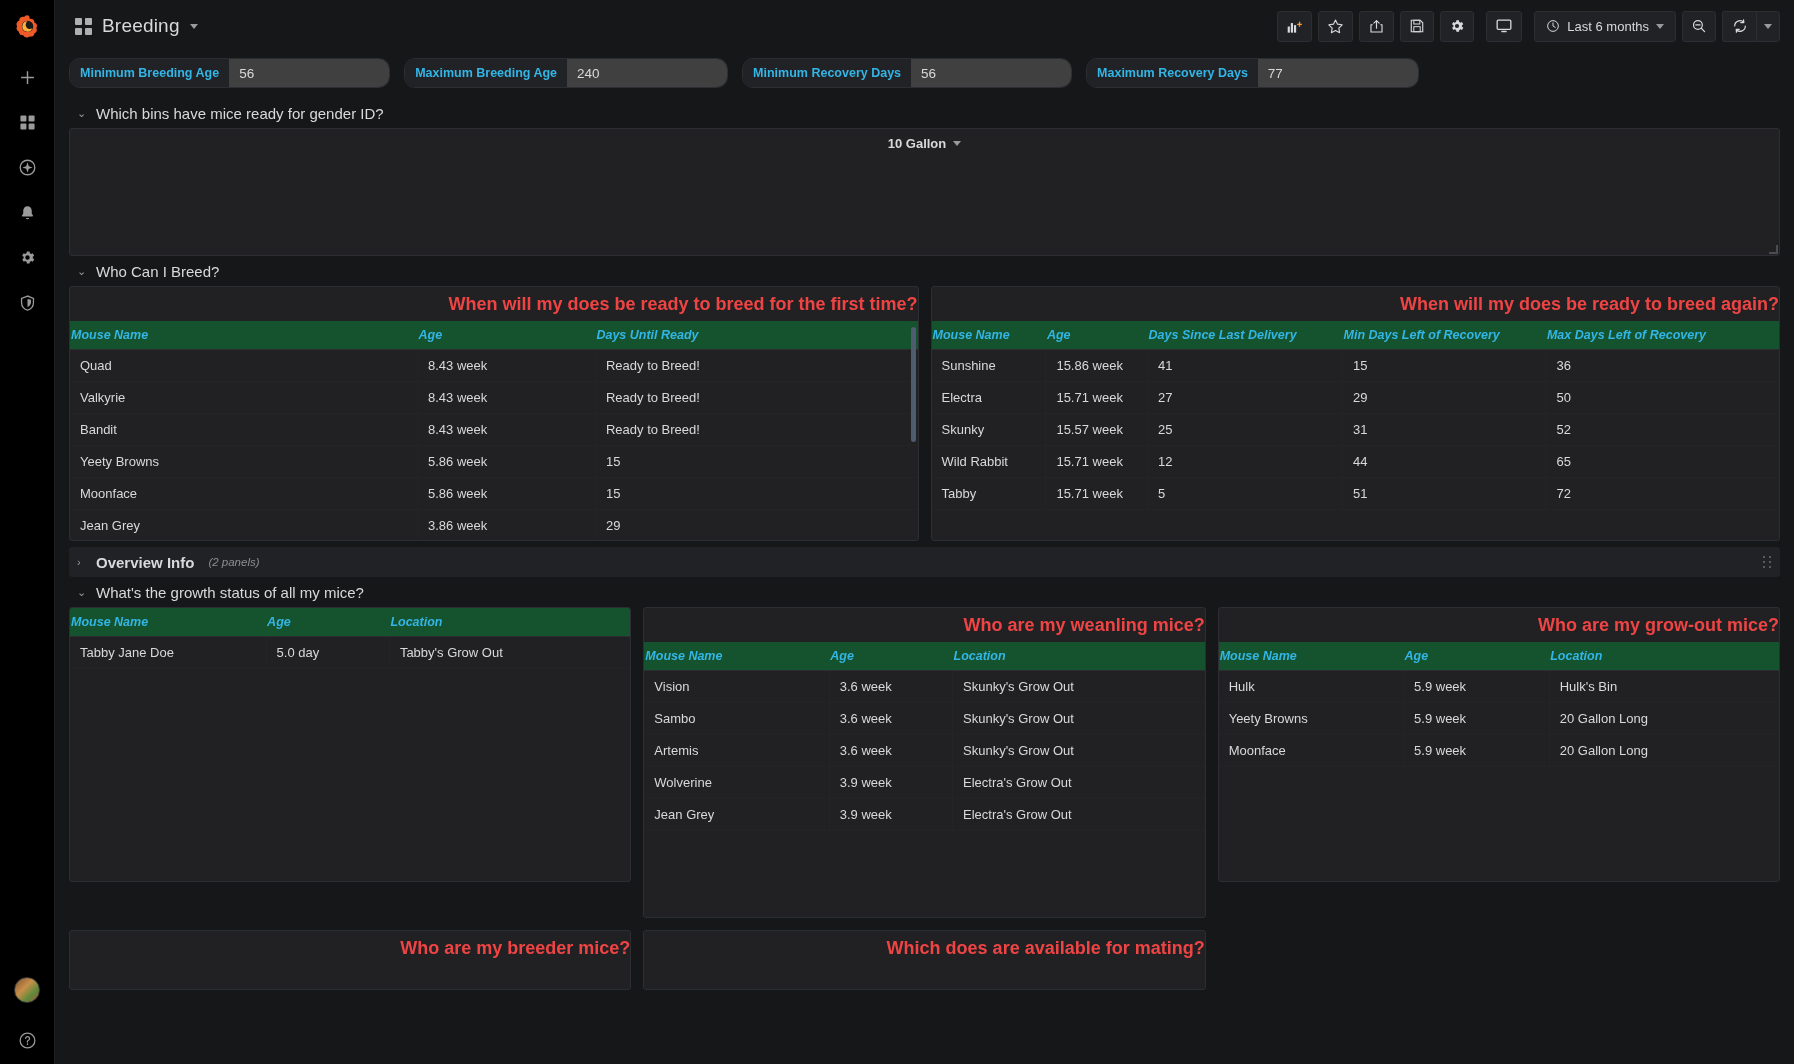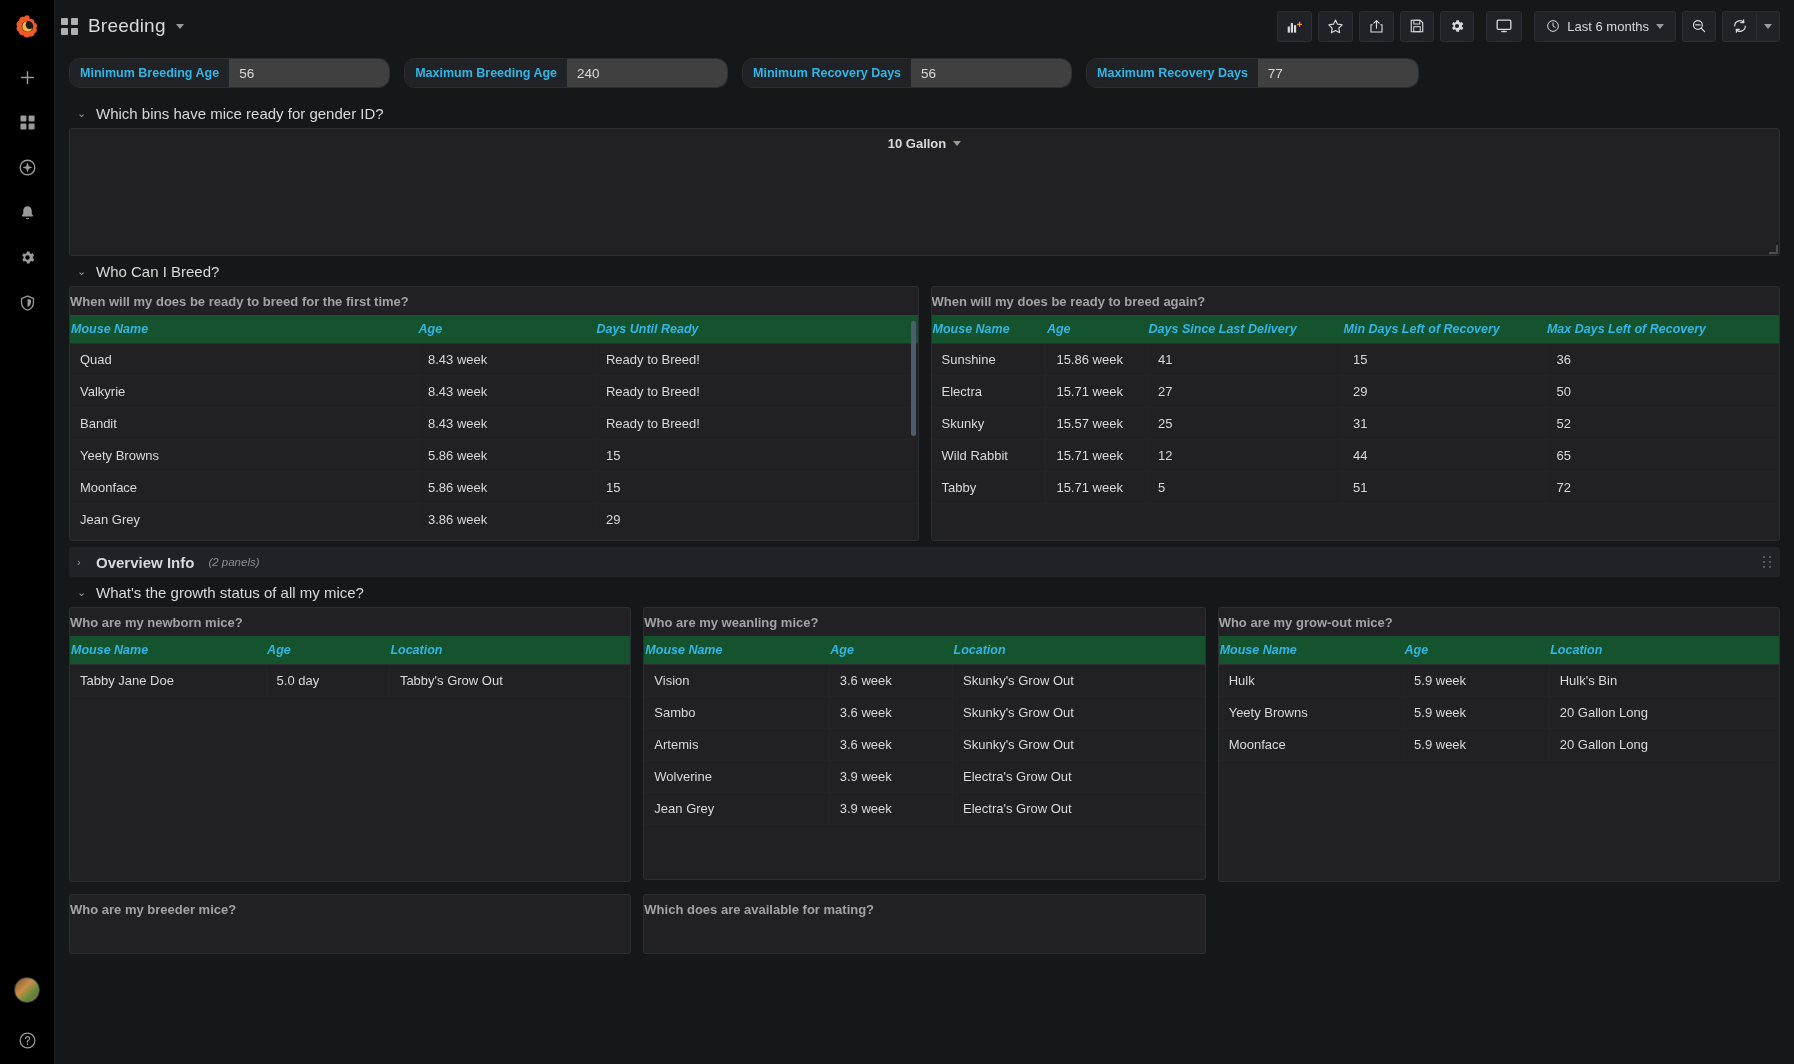--- a/index.html
+++ b/index.html
@@ -32,21 +32,21 @@
     background: linear-gradient(135deg,#7a5230 0%, #c98f4a 40%, #5d8a3a 70%, #b44c3a 100%);
     border: 1px solid #3a3a3a;
   }
 
   
   #main { flex: 1 1 auto; height: 1064px; overflow: hidden; position: relative; background:#161719; }
 
   
   #navbar {
     height: 52px; display: flex; align-items: center;
-    padding: 0 14px 0 6px; background: #161719;
+    padding: 0 14px 0 20px; background: #161719;
   }
   .nav-title-wrap { display:flex; align-items:center; gap:10px; cursor:pointer; }
   .dash-grid-icon { display:grid; grid-template-columns: 7px 7px; grid-template-rows:7px 7px; gap:3px; }
   .dash-grid-icon i { background:#b0b0b0; display:block; border-radius:1px; }
   .nav-title { font-size: 19px; color: #d8d9da; font-weight: 400; letter-spacing:.2px; }
   .caret { width:0;height:0;border-left:4px solid transparent;border-right:4px solid transparent;border-top:5px solid #9a9a9a; }
   .nav-spacer { flex:1 1 auto; }
   .nav-btns { display:flex; align-items:center; gap:6px; }
   .nav-btn {
     height:31px; min-width:34px; padding:0 8px; border-radius:3px;
@@ -92,21 +92,21 @@
   .row-count { font-size:11.5px; color:#8e8e8e; font-style:italic; margin-left:5px;}
   .row-drag { position:absolute; right:8px; top:9px; display:grid; grid-template-columns:3px 3px; gap:3px;}
   .row-drag i { width:2px;height:2px;background:#6e6e6e;display:block;border-radius:50%;}
 
   
   .panel {
     background:#212124; border:1px solid #2c2e33; border-radius:3px;
     position:relative; overflow:hidden;
   }
   .panel-title {
-    text-align:left; font-size:13px; color:#a3a3a3; font-weight:600;
+    text-align:right; font-size:18px; color:#ef4444; font-weight:600;
     padding:7px 0 6px 0; white-space:nowrap; overflow:hidden;
   }
   .panel-row { display:flex; gap:12px; }
 
   
   .stat-panel { height:128px; }
   .stat-select {
     position:absolute; top:7px; left:0; right:0;
     display:flex; align-items:center; justify-content:center; gap:7px;
     font-size:13px; color:#d8d9da; cursor:pointer;font-weight:bold;
@@ -457,42 +457,41 @@
       </div>
 
       <div class="row-header">
         <span class="row-chevron">⌄</span>
         <span class="row-title">What's the growth status of all my mice?</span>
       </div>
 
       <div class="panel-row">
 
         <div class="panel" style="width:570px;height:275px;">
-          <div class="panel-title">Who are my newborn mice?</div>
           <div class="tbl-wrap" style="height:236px;">
             <table class="gt">
               <thead>
                 <tr>
                   <th style="width:35%">Mouse Name</th>
                   <th style="width:22%">Age</th>
                   <th style="width:43%">Location</th>
                 </tr>
               </thead>
               <tbody>
                 <tr>
                   <td>Tabby Jane Doe</td>
                   <td>5.0 day</td>
                   <td>Tabby's Grow Out</td>
                 </tr>
               </tbody>
             </table>
           </div>
         </div>
 
-        <div class="panel" style="width:570px;height:273px;">
+        <div class="panel" style="width:570px;height:311px;">
           <div class="panel-title">Who are my weanling mice?</div>
           <div class="tbl-wrap" style="height:236px;">
             <table class="gt">
               <thead>
                 <tr>
                   <th style="width:33%">Mouse Name</th>
                   <th style="width:22%">Age</th>
                   <th style="width:45%">Location</th>
                 </tr>
               </thead>

